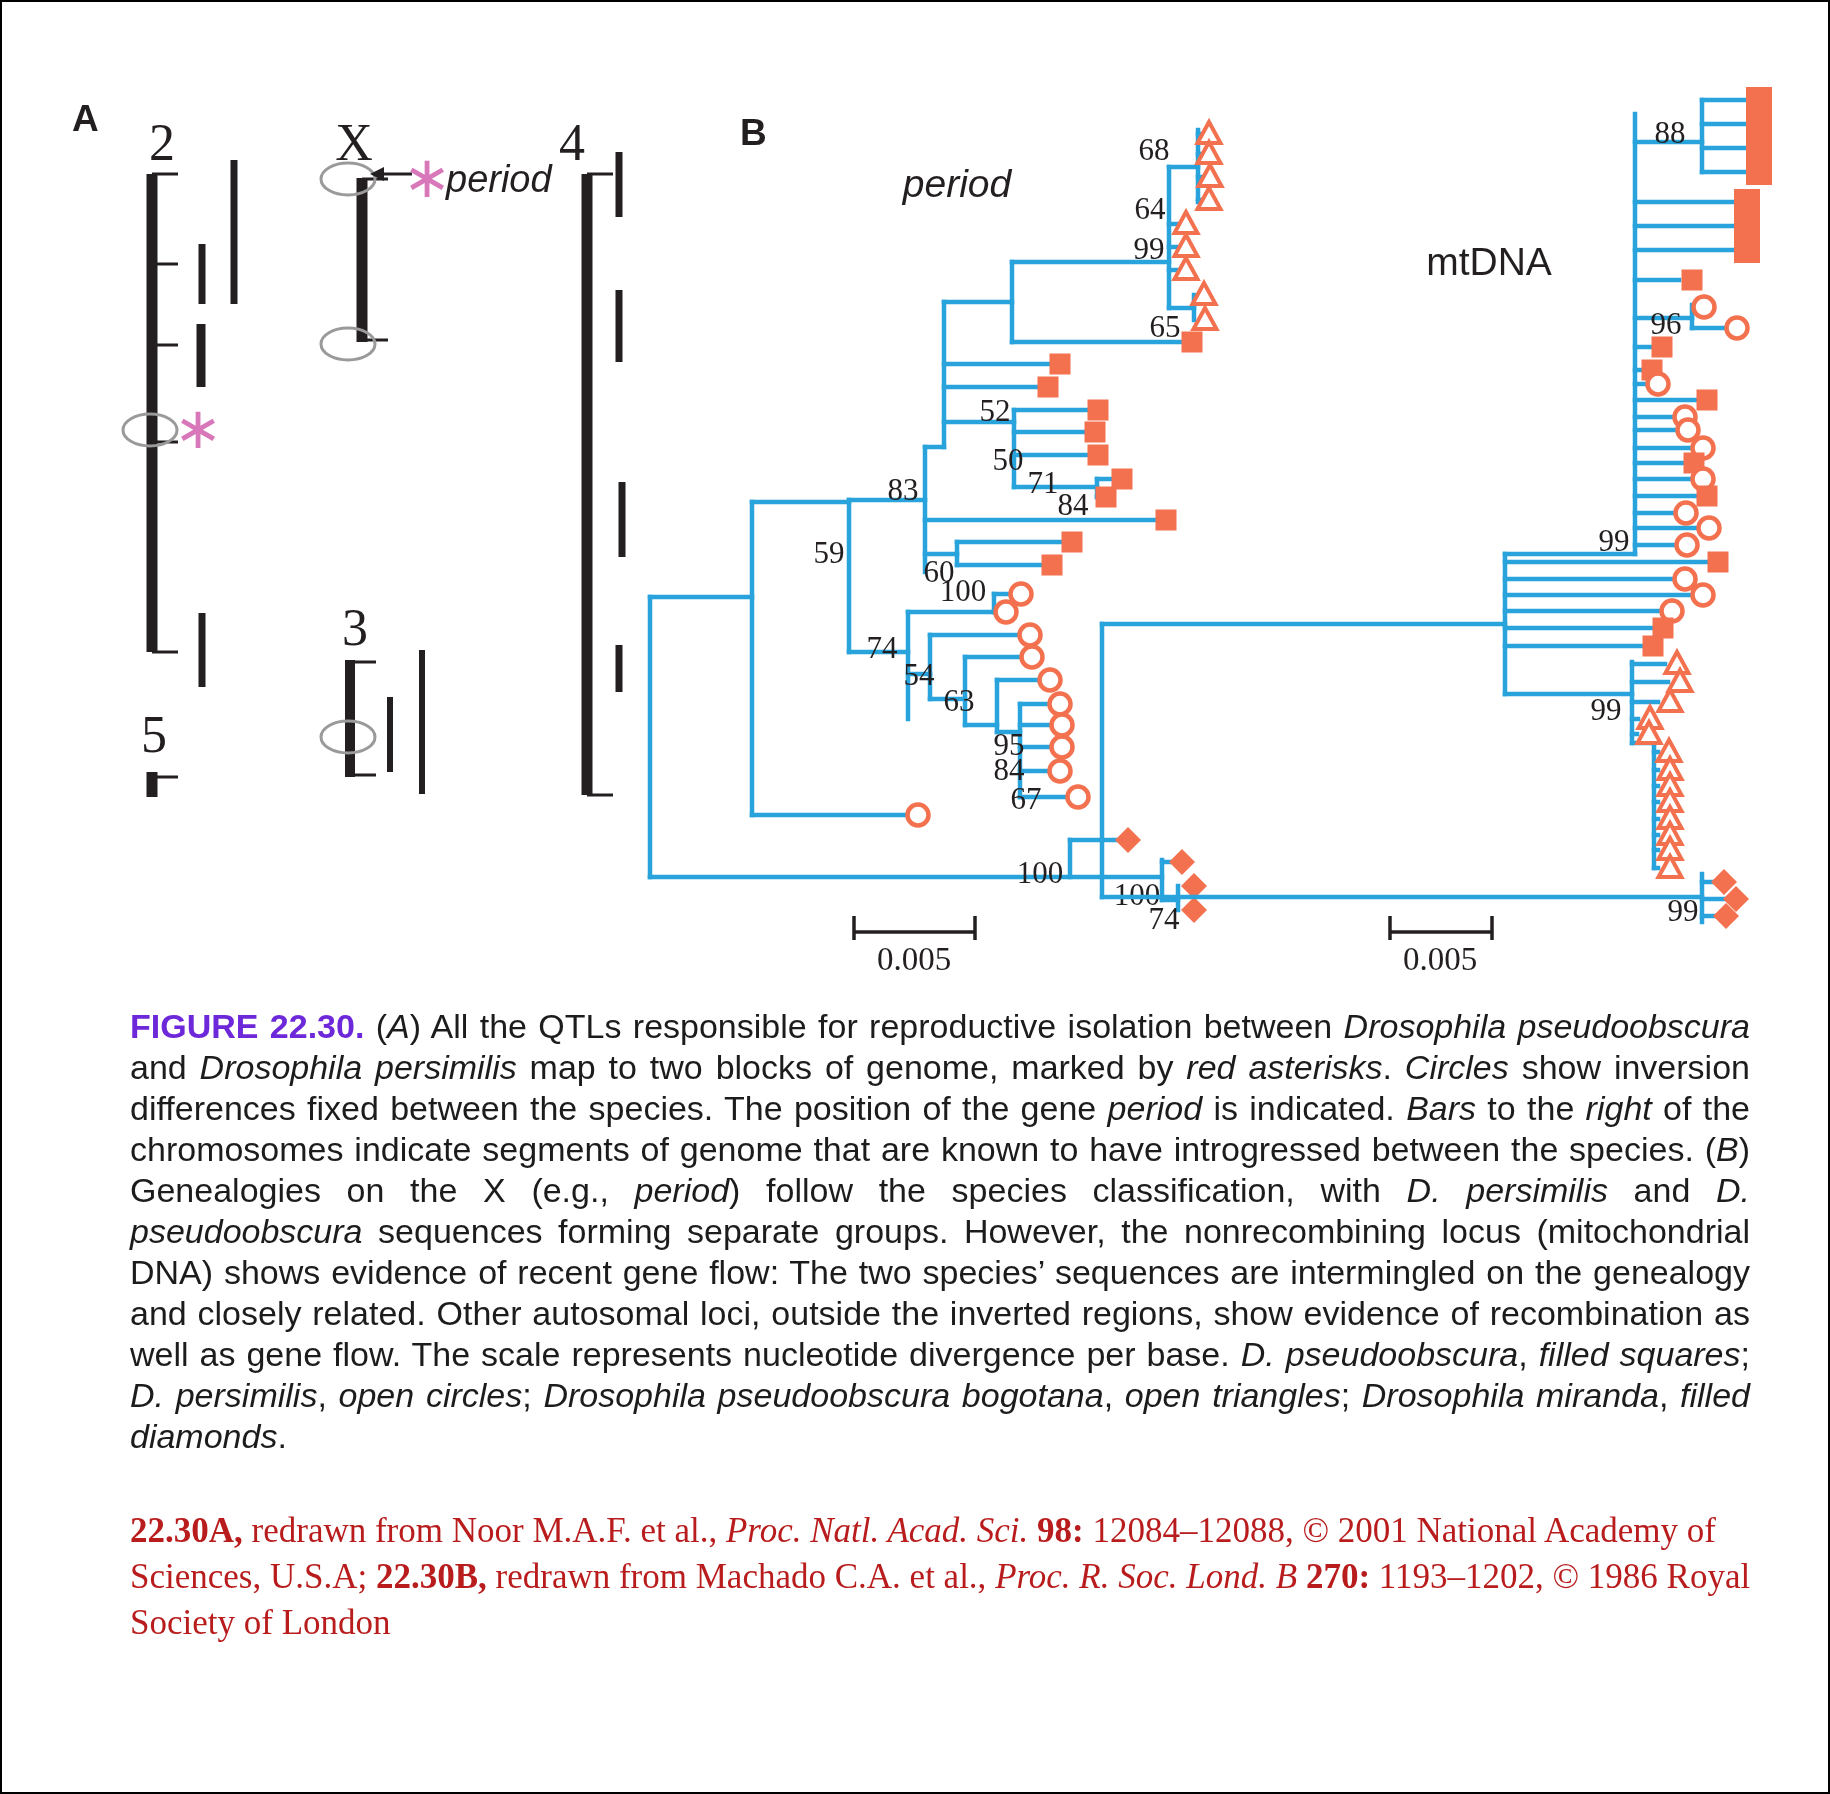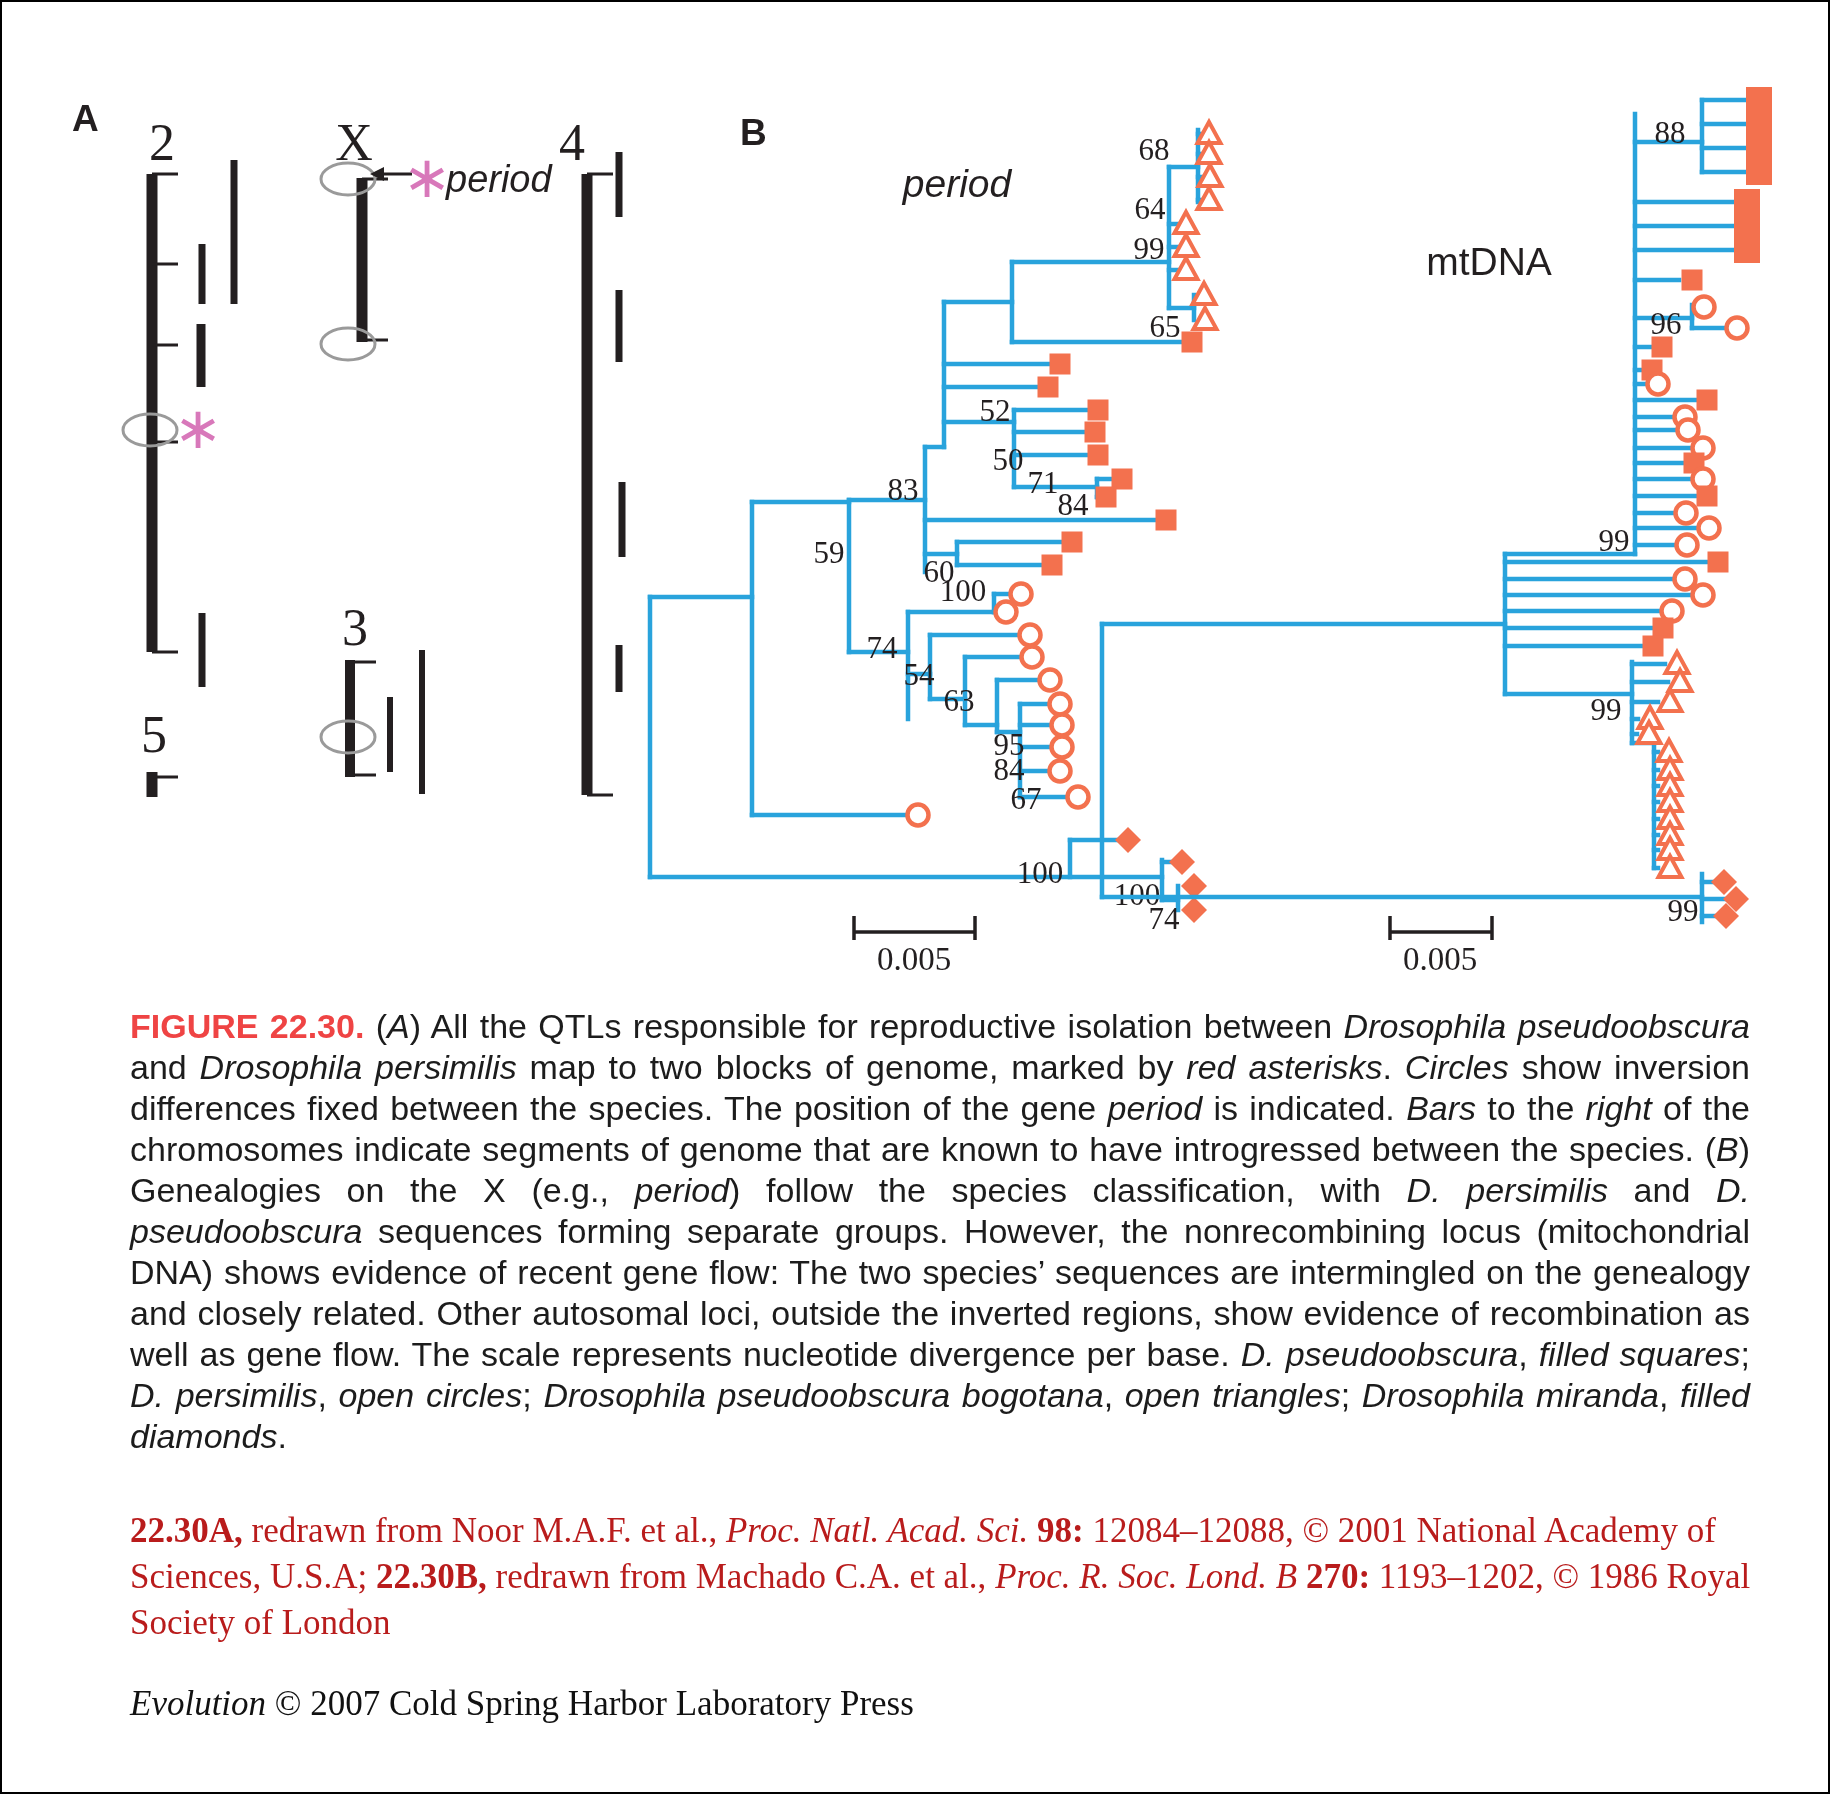--- a/index.html
+++ b/index.html
@@ -6,21 +6,21 @@
   .page{position:relative;width:1830px;height:1794px;background:#fff;border:2px solid #000;
         box-sizing:border-box;overflow:hidden;font-family:"Liberation Sans",sans-serif;}
   #fig{position:absolute;left:0;top:0;}
   .abs{position:absolute;color:#231f20;}
   .panel-letter{font-weight:bold;font-size:37px;font-family:"Liberation Sans",sans-serif;}
   .tree-title{font-size:39px;transform:translate(-50%,-50%);font-family:"Liberation Sans",sans-serif;}
   .tree-title.it{font-style:italic;}
   .scale-label{font-size:33px;transform:translate(-50%,-50%);font-family:"Liberation Serif",serif;}
   .caption{position:absolute;left:128px;top:1004px;width:1620px;text-align:justify;
            font-size:34px;line-height:41px;color:#1c1c1c;font-family:"Liberation Sans",sans-serif;}
-  .caption span.g{color:#ef4444;font-weight:bold;}
+  .caption span.g{color:#6d28d9;font-weight:bold;}
   .caption span.i{font-style:italic;}
   .credits{position:absolute;left:128px;top:1506px;width:1624px;
            font-size:35px;line-height:46px;color:#b91c1c;font-family:"Liberation Serif",serif;}
   .credits span.b{font-weight:bold;}
   .credits span.i{font-style:italic;}
   .footer{position:absolute;left:128px;top:1682px;width:1624px;
           font-size:35px;color:#111;font-family:"Liberation Serif",serif;}
   .footer span.i{font-style:italic;}
 </style>
 </head>
@@ -317,14 +317,13 @@
   <div class="abs panel-letter" style="left:738px;top:110px;">B</div>
 
   <div class="abs tree-title it" style="left:955px;top:182px;">period</div>
   <div class="abs tree-title" style="left:1487px;top:260px;">mtDNA</div>
 
   <div class="abs scale-label" style="left:912px;top:957px;">0.005</div>
   <div class="abs scale-label" style="left:1438px;top:957px;">0.005</div>
 
   <div class="caption" id="caption"><span class="g">FIGURE 22.30.</span><span class="r"> (</span><span class="i">A</span><span class="r">) All the QTLs responsible for reproductive isolation between </span><span class="i">Drosophila pseudoobscura</span><span class="r"> and </span><span class="i">Drosophila persimilis</span><span class="r"> map to two blocks of genome, marked by </span><span class="i">red asterisks</span><span class="r">. </span><span class="i">Circles</span><span class="r"> show inversion differences fixed between the species. The position of the gene </span><span class="i">period</span><span class="r"> is indicated. </span><span class="i">Bars</span><span class="r"> to the </span><span class="i">right</span><span class="r"> of the chromosomes indicate segments of genome that are known to have introgressed between the species. (</span><span class="i">B</span><span class="r">) Genealogies on the X (e.g., </span><span class="i">period</span><span class="r">) follow the species classification, with </span><span class="i">D. persimilis</span><span class="r"> and </span><span class="i">D. pseudoobscura</span><span class="r"> sequences forming separate groups. However, the nonrecombining locus (mitochondrial DNA) shows evidence of recent gene flow: The two species’ sequences are intermingled on the genealogy and closely related. Other autosomal loci, outside the inverted regions, show evidence of recombination as well as gene flow. The scale represents nucleotide divergence per base. </span><span class="i">D. pseudoobscura</span><span class="r">, </span><span class="i">filled squares</span><span class="r">; </span><span class="i">D. persimilis</span><span class="r">, </span><span class="i">open circles</span><span class="r">; </span><span class="i">Drosophila pseudoobscura bogotana</span><span class="r">, </span><span class="i">open triangles</span><span class="r">; </span><span class="i">Drosophila miranda</span><span class="r">, </span><span class="i">filled diamonds</span><span class="r">.</span></div>
   <div class="credits" id="credits"><span class="b">22.30A,</span><span class="r"> redrawn from Noor M.A.F. et al., </span><span class="i">Proc. Natl. Acad. Sci.</span><span class="r"> </span><span class="b">98:</span><span class="r"> 12084–12088, © 2001 National Academy of Sciences, U.S.A; </span><span class="b">22.30B,</span><span class="r"> redrawn from Machado C.A. et al., </span><span class="i">Proc. R. Soc. Lond. B</span><span class="r"> </span><span class="b">270:</span><span class="r"> 1193–1202, © 1986 Royal Society of London</span></div>
-  <div class="footer" id="footer"><span class="i">Evolution</span><span class="r"> © 2007 Cold Spring Harbor Laboratory Press</span></div>
 </div>
 
 </body></html>

